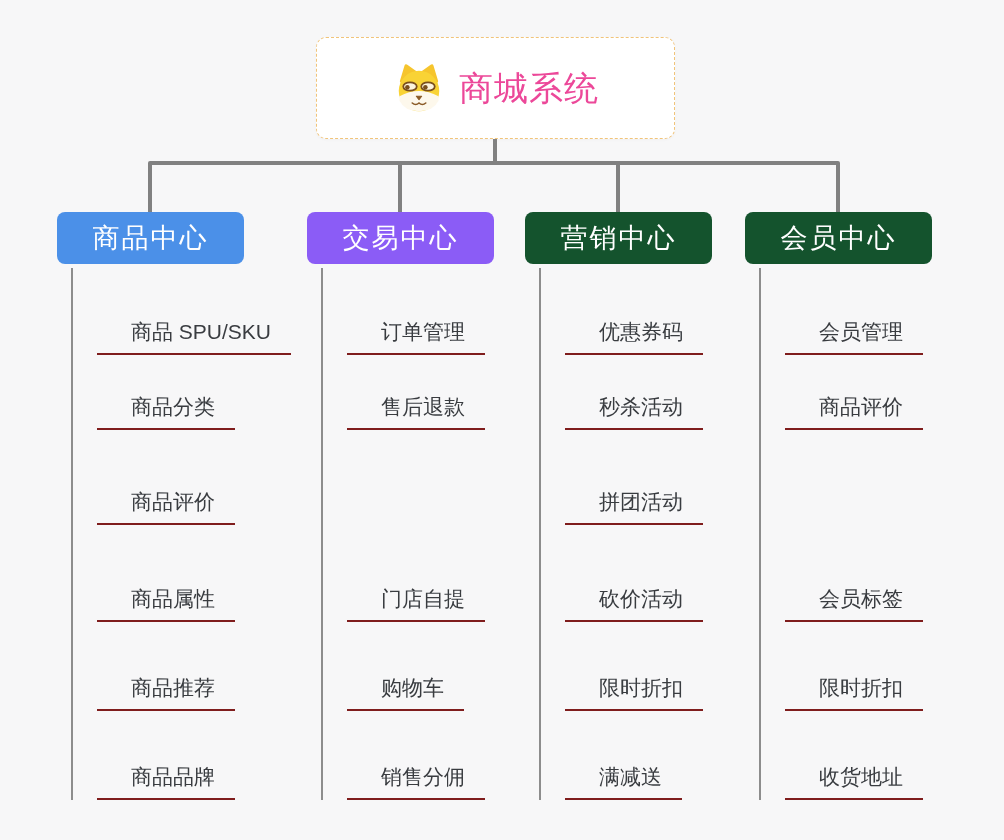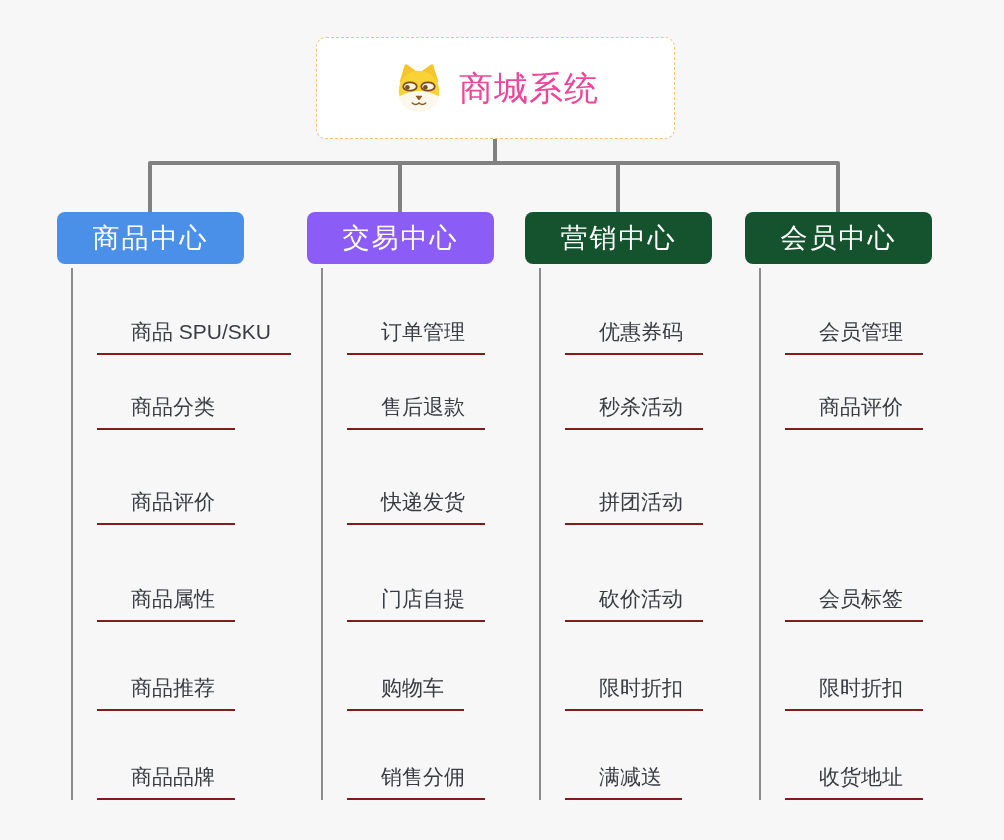--- a/index.html
+++ b/index.html
@@ -137,21 +137,20 @@
     <div class="leaf leaf-2">商品分类</div>
     <div class="leaf leaf-3">商品评价</div>
     <div class="leaf leaf-4">商品属性</div>
     <div class="leaf leaf-5">商品推荐</div>
     <div class="leaf leaf-6">商品品牌</div>
   </div>
 
   <div class="column column-2">
     <div class="leaf leaf-1">订单管理</div>
     <div class="leaf leaf-2">售后退款</div>
-    <div class="leaf leaf-3">快递发货</div>
     <div class="leaf leaf-4">门店自提</div>
     <div class="leaf leaf-5">购物车</div>
     <div class="leaf leaf-6">销售分佣</div>
   </div>
 
   <div class="column column-3">
     <div class="leaf leaf-1">优惠券码</div>
     <div class="leaf leaf-2">秒杀活动</div>
     <div class="leaf leaf-3">拼团活动</div>
     <div class="leaf leaf-4">砍价活动</div>

